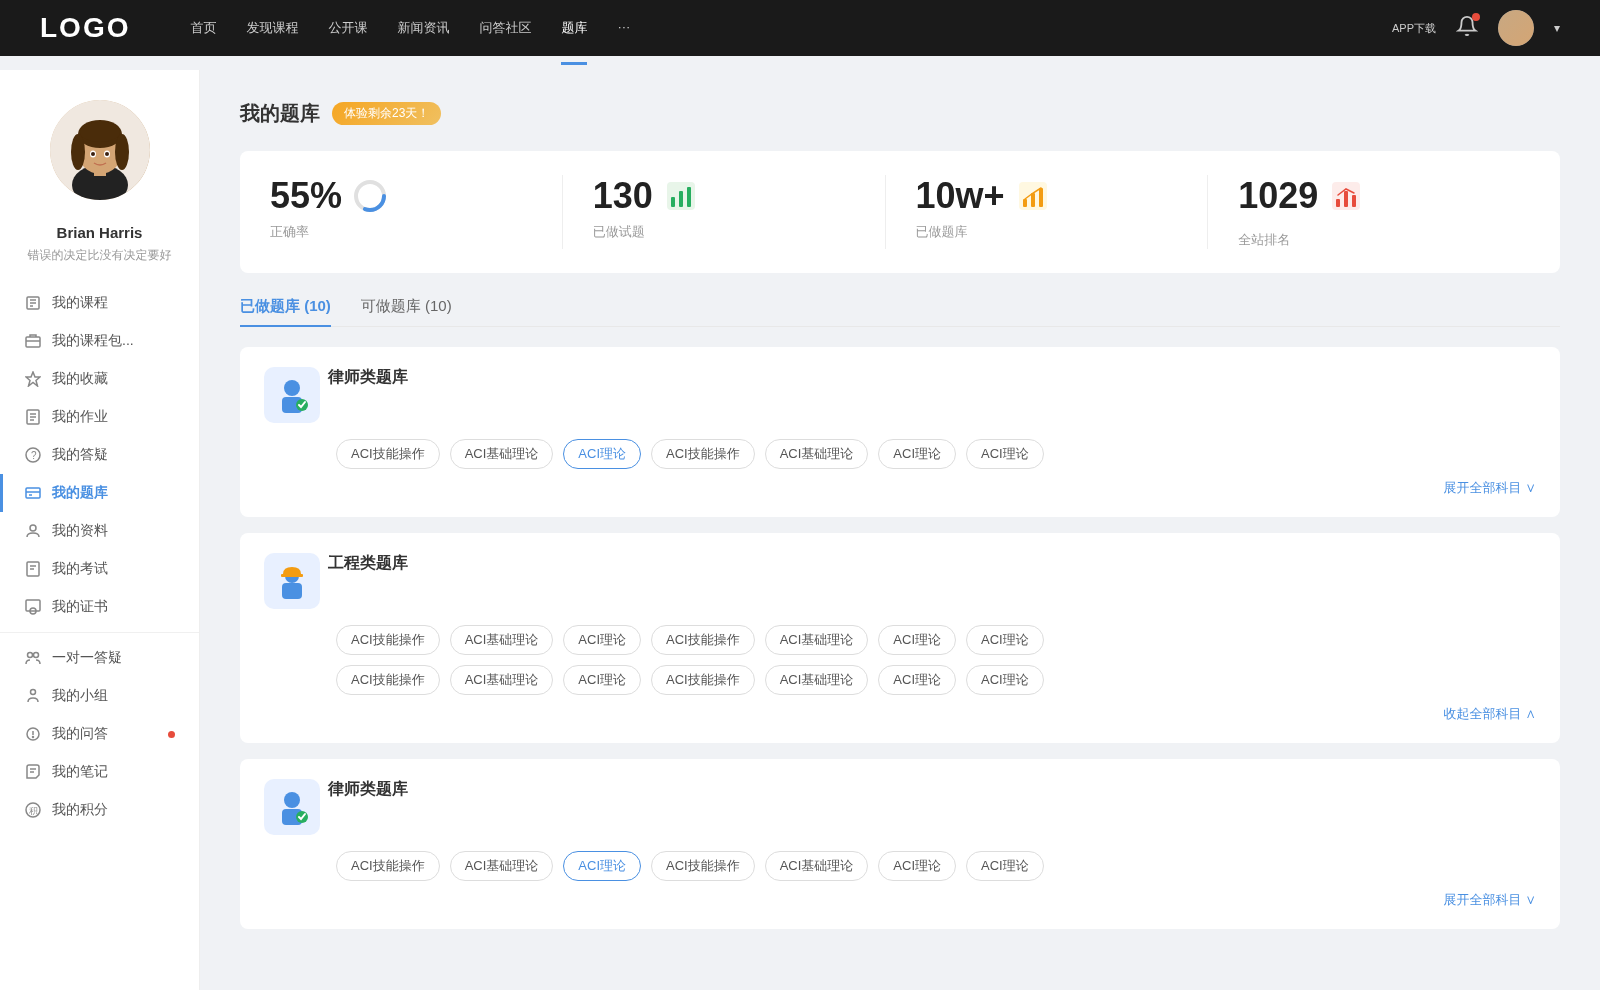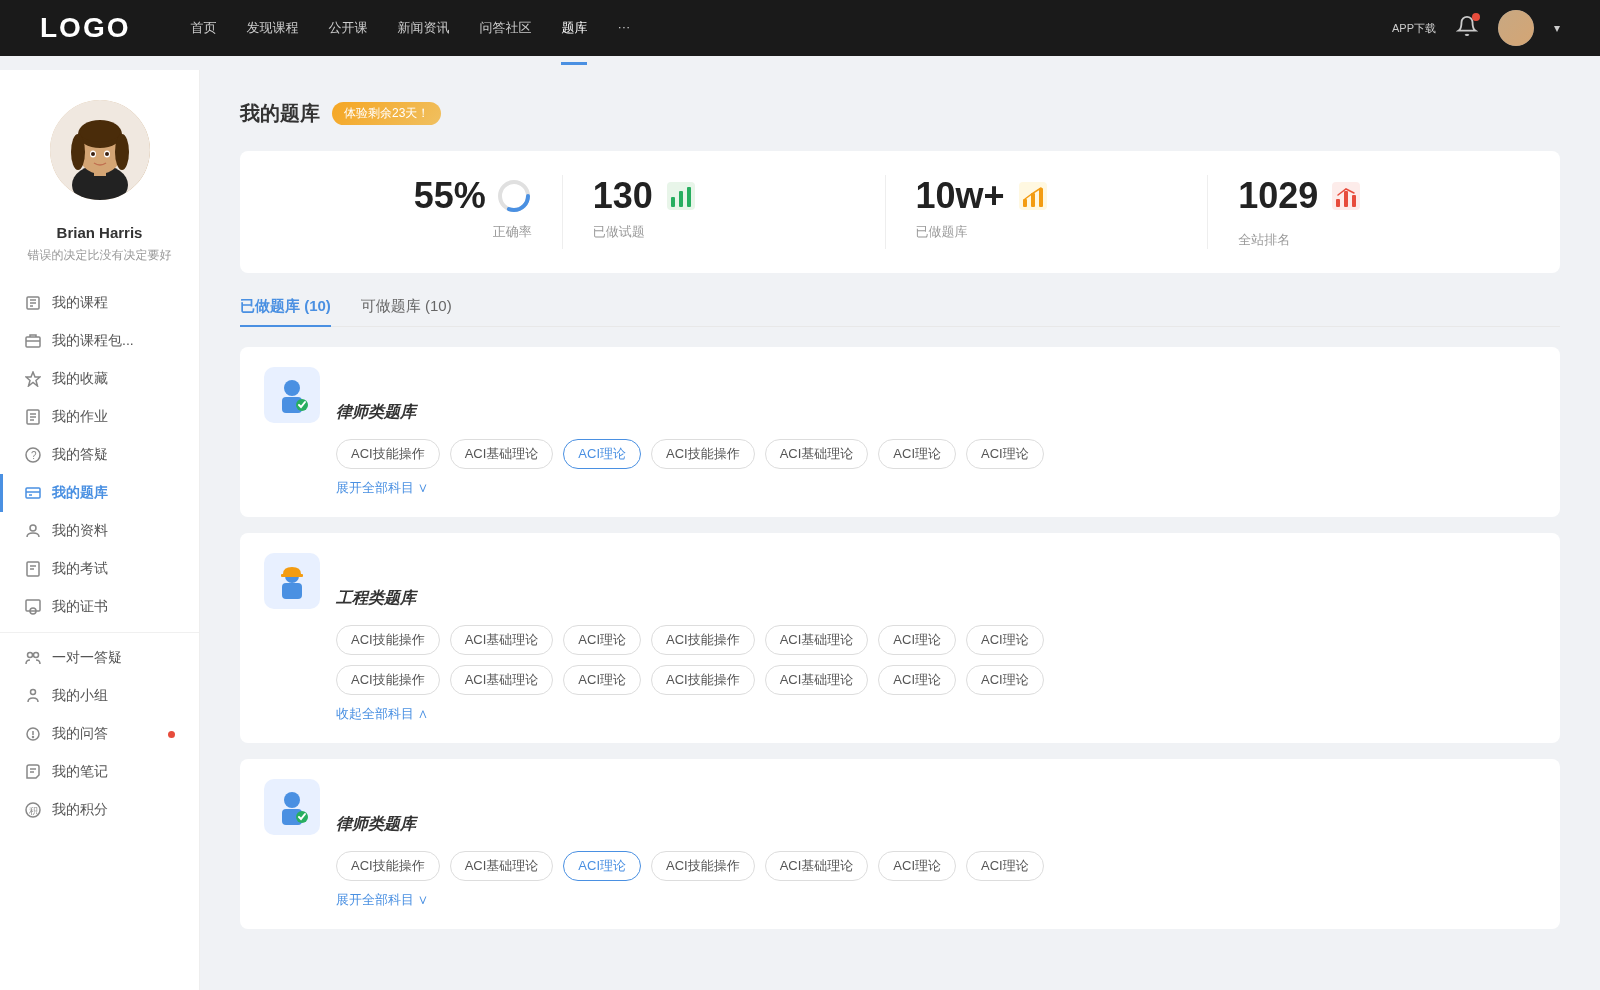--- a/index.html
+++ b/index.html
@@ -211,21 +211,21 @@
       margin-bottom: 24px;
     }
     .stat-item {
       flex: 1;
       display: flex;
       flex-direction: column;
       align-items: flex-start;
       padding: 0 30px;
       border-right: 1px solid #eee;
     }
-    .stat-item:first-child { padding-left: 0; align-items: flex-end; }
+    .stat-item:first-child { padding-left: 0; }
     .stat-item:last-child { border-right: none; gap: 8px; }
     .stat-value-row {
       display: flex;
       align-items: center;
       gap: 10px;
       margin-bottom: 6px;
     }
     .stat-value {
       font-size: 36px;
       font-weight: 700;
@@ -273,24 +273,23 @@
 
     
     .bank-card {
       background: #fff;
       border-radius: 8px;
       padding: 20px 24px;
       margin-bottom: 16px;
     }
     .bank-card-header {
       display: flex;
-      align-items: flex-end;
-      gap: 16px;
+      align-items: flex-start;
+      gap: 8px;
       margin-bottom: 16px;
-      font-style: italic;
     }
     .bank-icon {
       width: 56px; height: 56px;
       border-radius: 10px;
       background: #e8f0ff;
       display: flex;
       align-items: center;
       justify-content: center;
       flex-shrink: 0;
     }
@@ -312,20 +311,21 @@
       border: 1px solid #ddd;
       color: #555;
       cursor: pointer;
       background: #fff;
     }
     .tag.active {
       border-color: #4a90e2;
       color: #4a90e2;
     }
     .bank-footer {
+      text-align: right;
       font-size: 13px;
       color: #4a90e2;
       cursor: pointer;
       margin-top: 10px;
       padding-left: 72px;
     }
     .tags-row-2 {
       display: flex;
       flex-wrap: wrap;
       gap: 10px;

